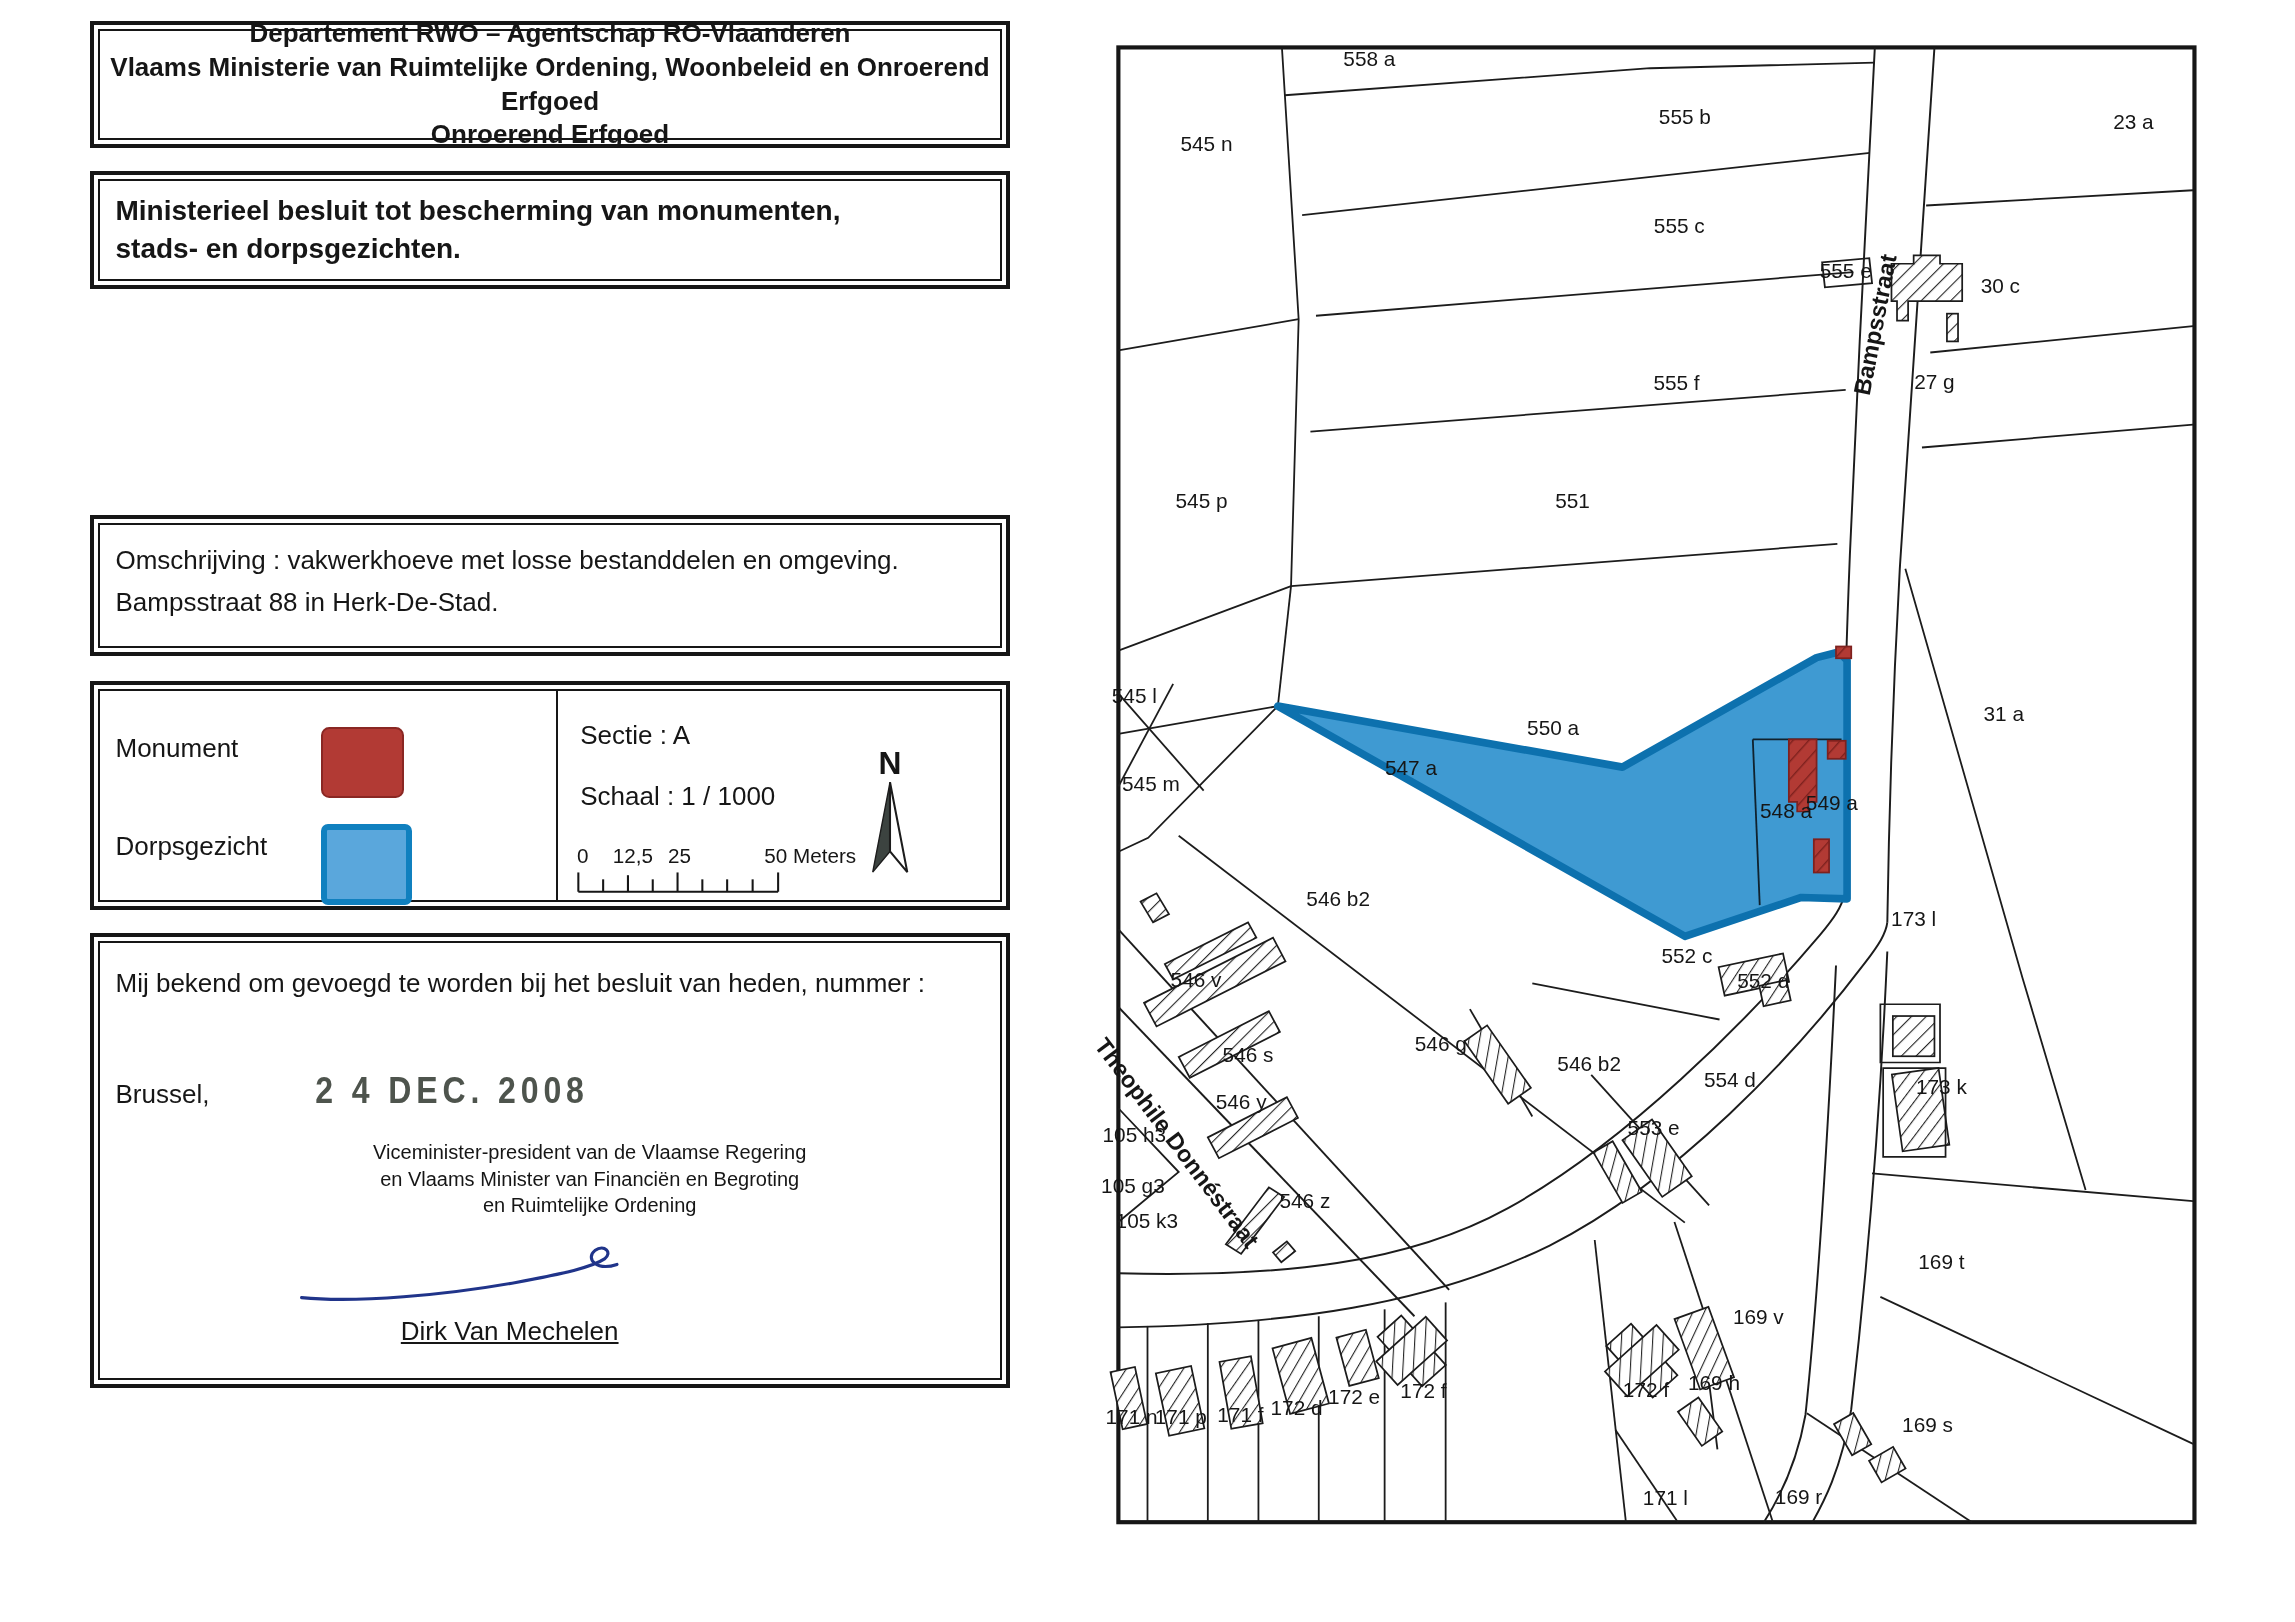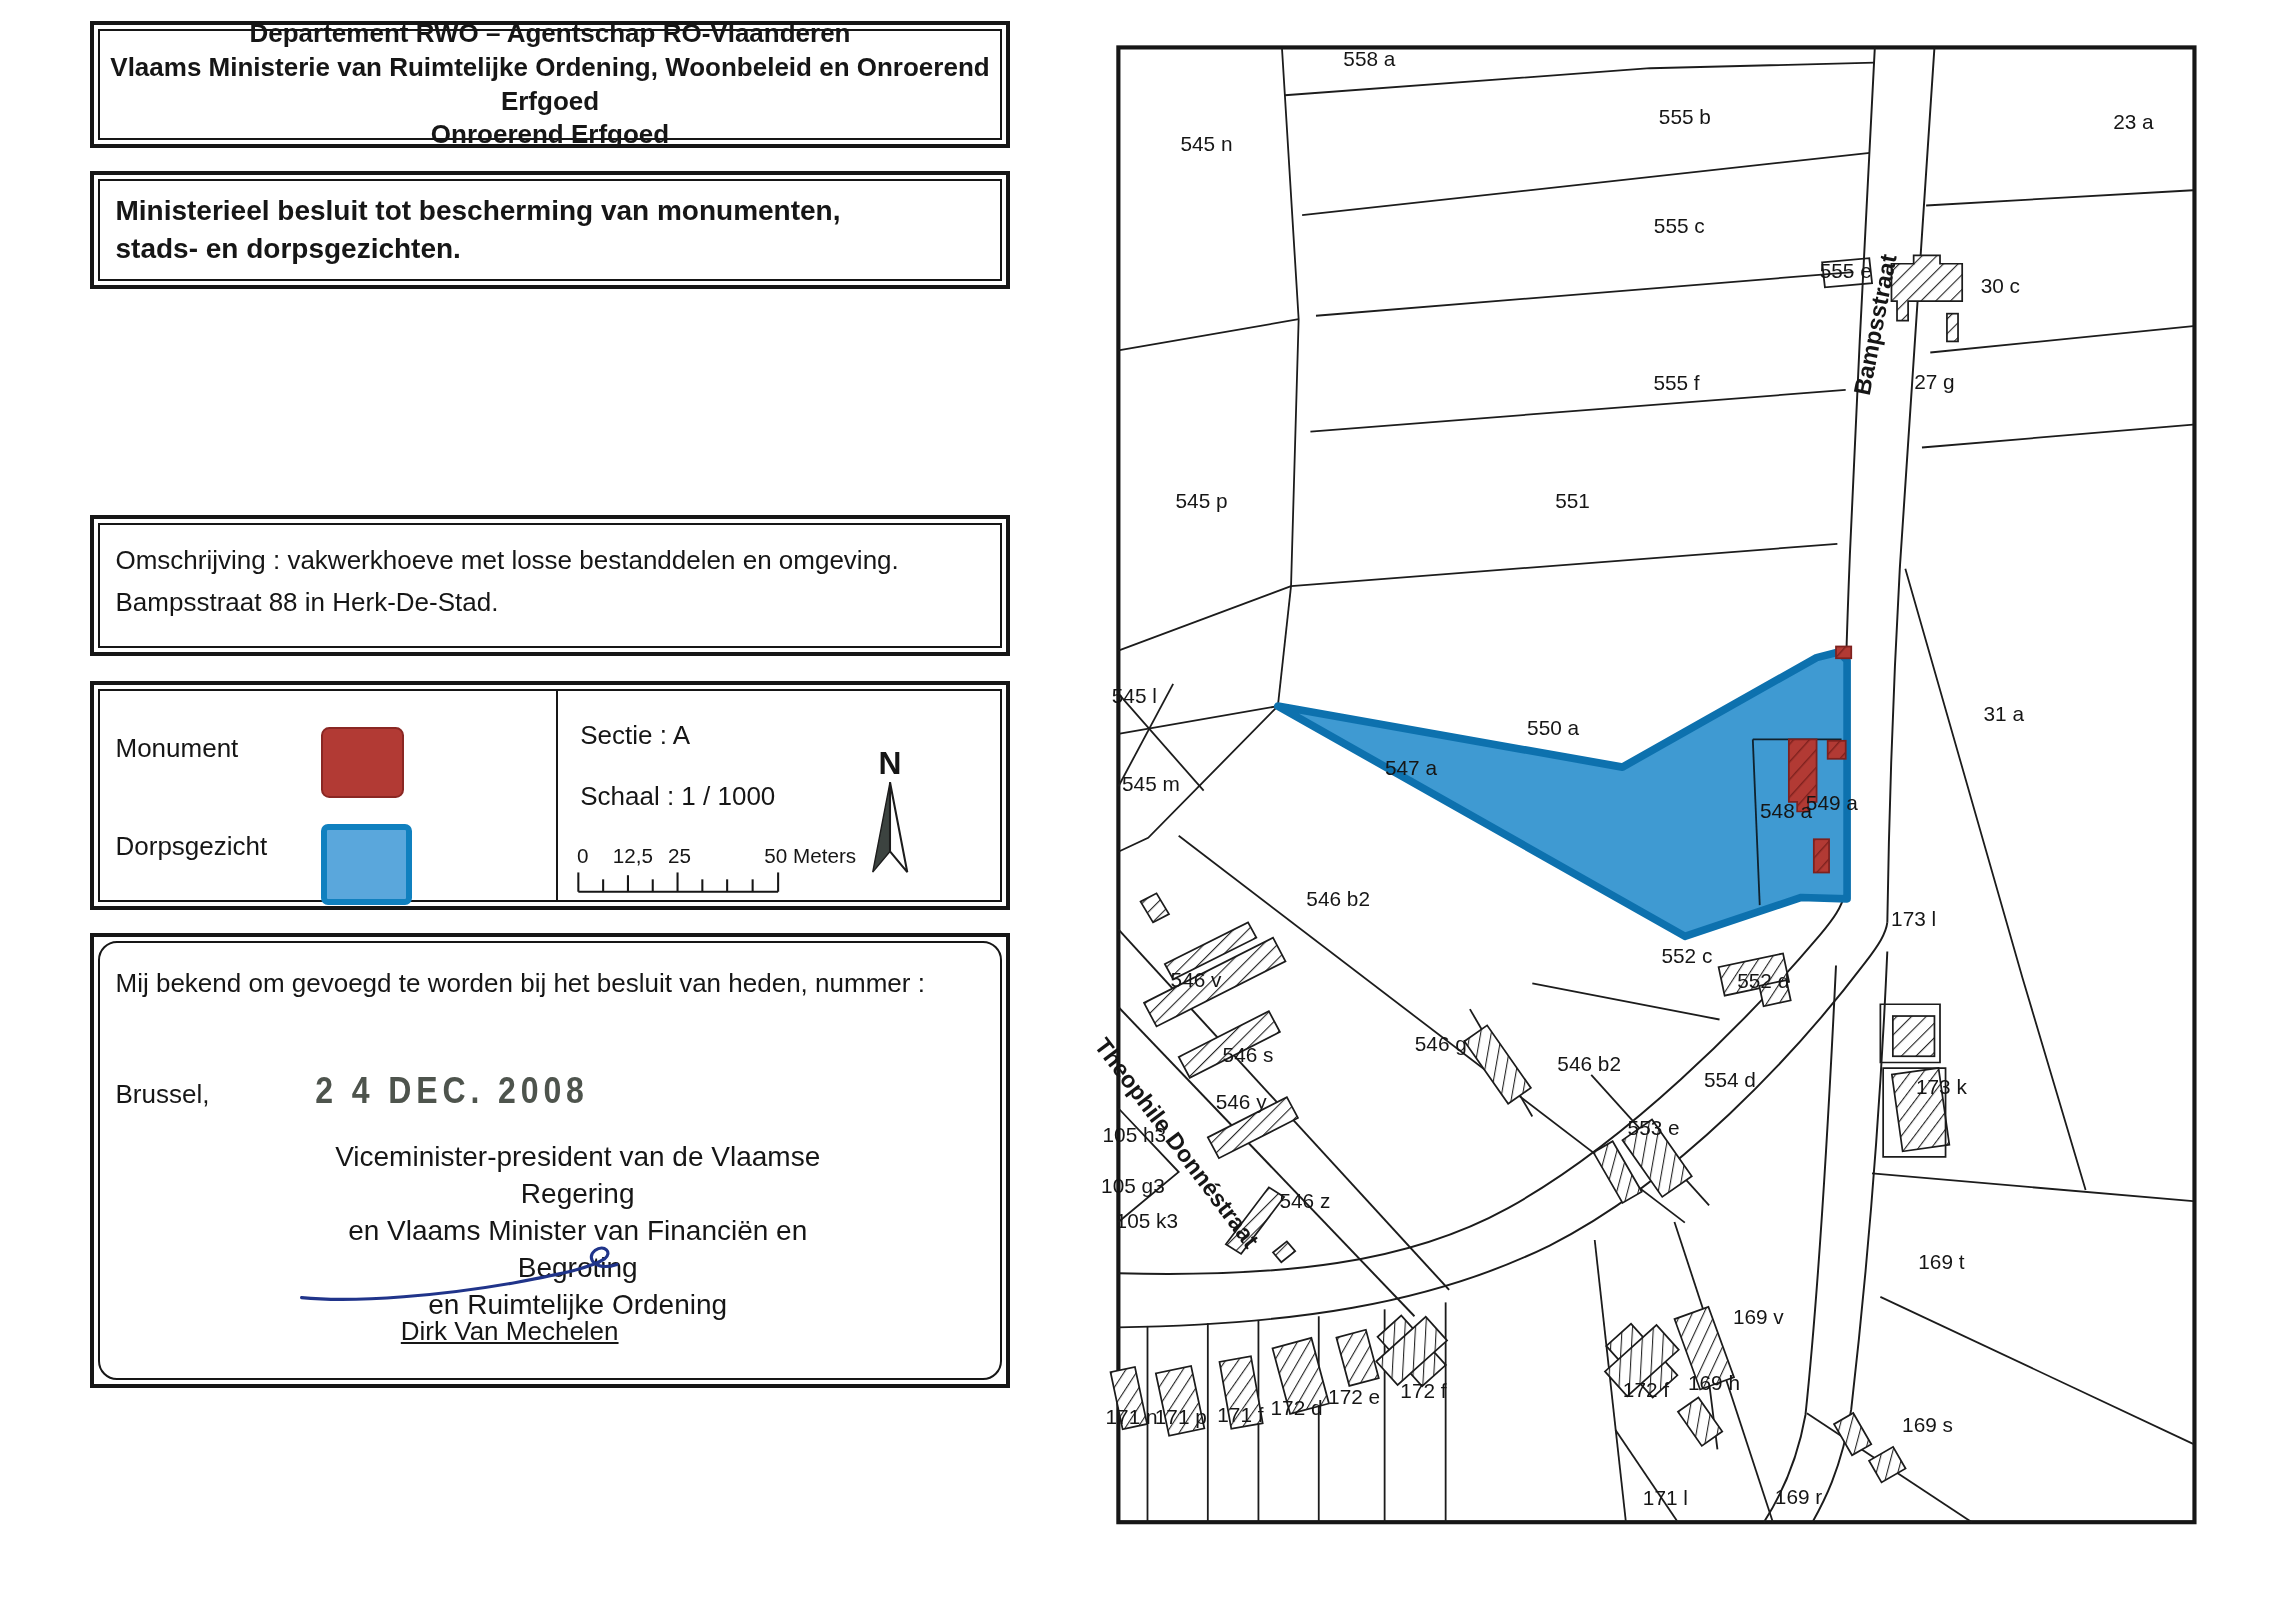--- a/index.html
+++ b/index.html
@@ -74,25 +74,25 @@
 
       <svg width="76" height="132" style="position:absolute;left:752px;top:55px;font-size:38px" viewBox="0 0 110 190">
         <text x="55" y="40" font-size="46" font-weight="bold" text-anchor="middle">N</text>
         <polygon points="55,52 30,182 55,152" fill="#3c4340" stroke="#1c1c1c" stroke-width="2"></polygon>
         <polygon points="55,52 80,182 55,152" fill="#ffffff" stroke="#1c1c1c" stroke-width="3"></polygon>
       </svg>
     </div>
   </div>
 
   <div class="docbox" style="left:90px;top:933px;width:912px;height:447px;">
-    <div class="inner" style="font-size:26px;border-radius:19px;">
+    <div class="inner" style="font-size:26px;">
       <div class="txt" style="left:15.3px;top:25px;">Mij bekend om gevoegd te worden bij het besluit van heden, nummer :</div>
       <div class="txt" style="left:15.3px;top:136px;">Brussel,</div>
       <div class="txt stamp" style="left:215px;top:129px;font-size:32px;">2 4 DEC. 2008</div>
-      <div class="center" style="position:absolute;left:200px;top:196px;width:555px;font-size:28px;line-height:1.32;">
+      <div class="center" style="position:absolute;left:212px;top:196px;width:555px;font-size:20px;line-height:1.32;">
         <div>Viceminister-president van de Vlaamse Regering</div>
         <div>en Vlaams Minister van Financiën en Begroting</div>
         <div>en Ruimtelijke Ordening</div>
       </div>
       <svg width="361" height="83" style="position:absolute;left:194px;top:291px;" viewBox="0 0 520 120">
         <path d="M10,92 C90,100 220,88 320,70 C390,57 430,48 448,36 C460,27 448,14 434,24 C420,35 436,54 466,44" fill="none" stroke="#20348a" stroke-width="4.5" stroke-linecap="round"></path>
       </svg>
       <div class="center" style="position:absolute;left:229px;top:373px;width:361px;font-size:26px;text-decoration:underline;">Dirk Van Mechelen</div>
     </div>
   </div>

